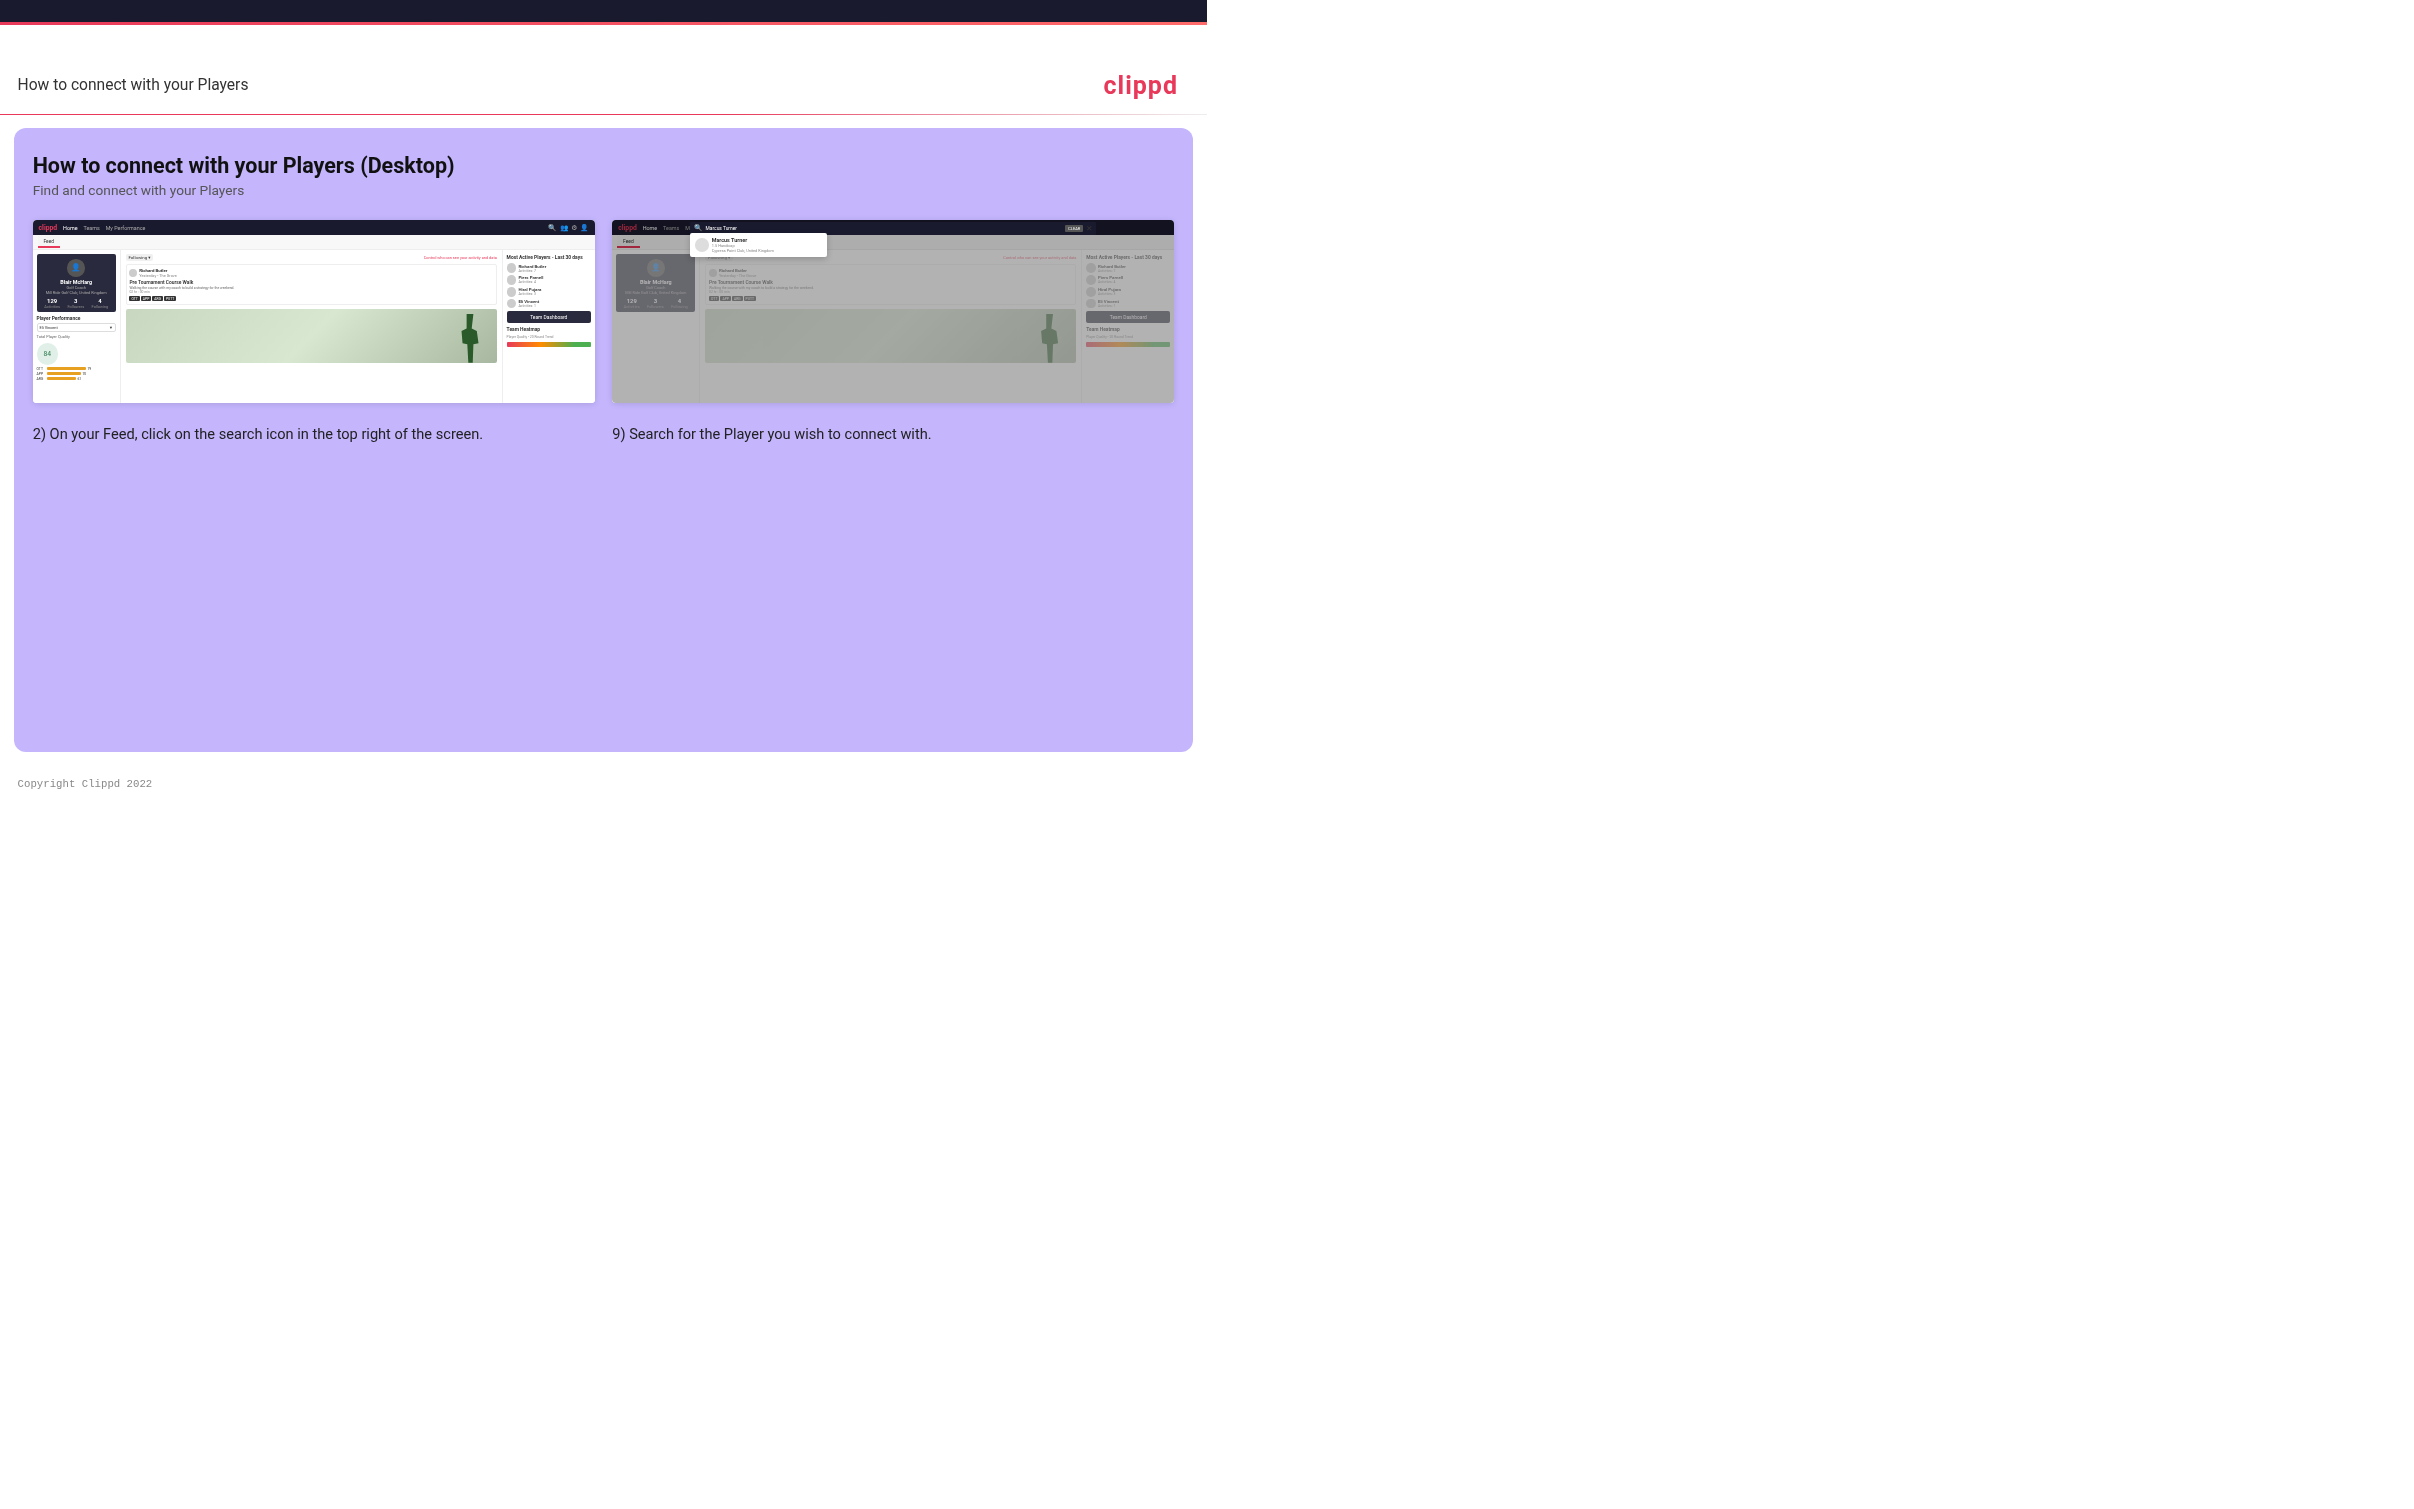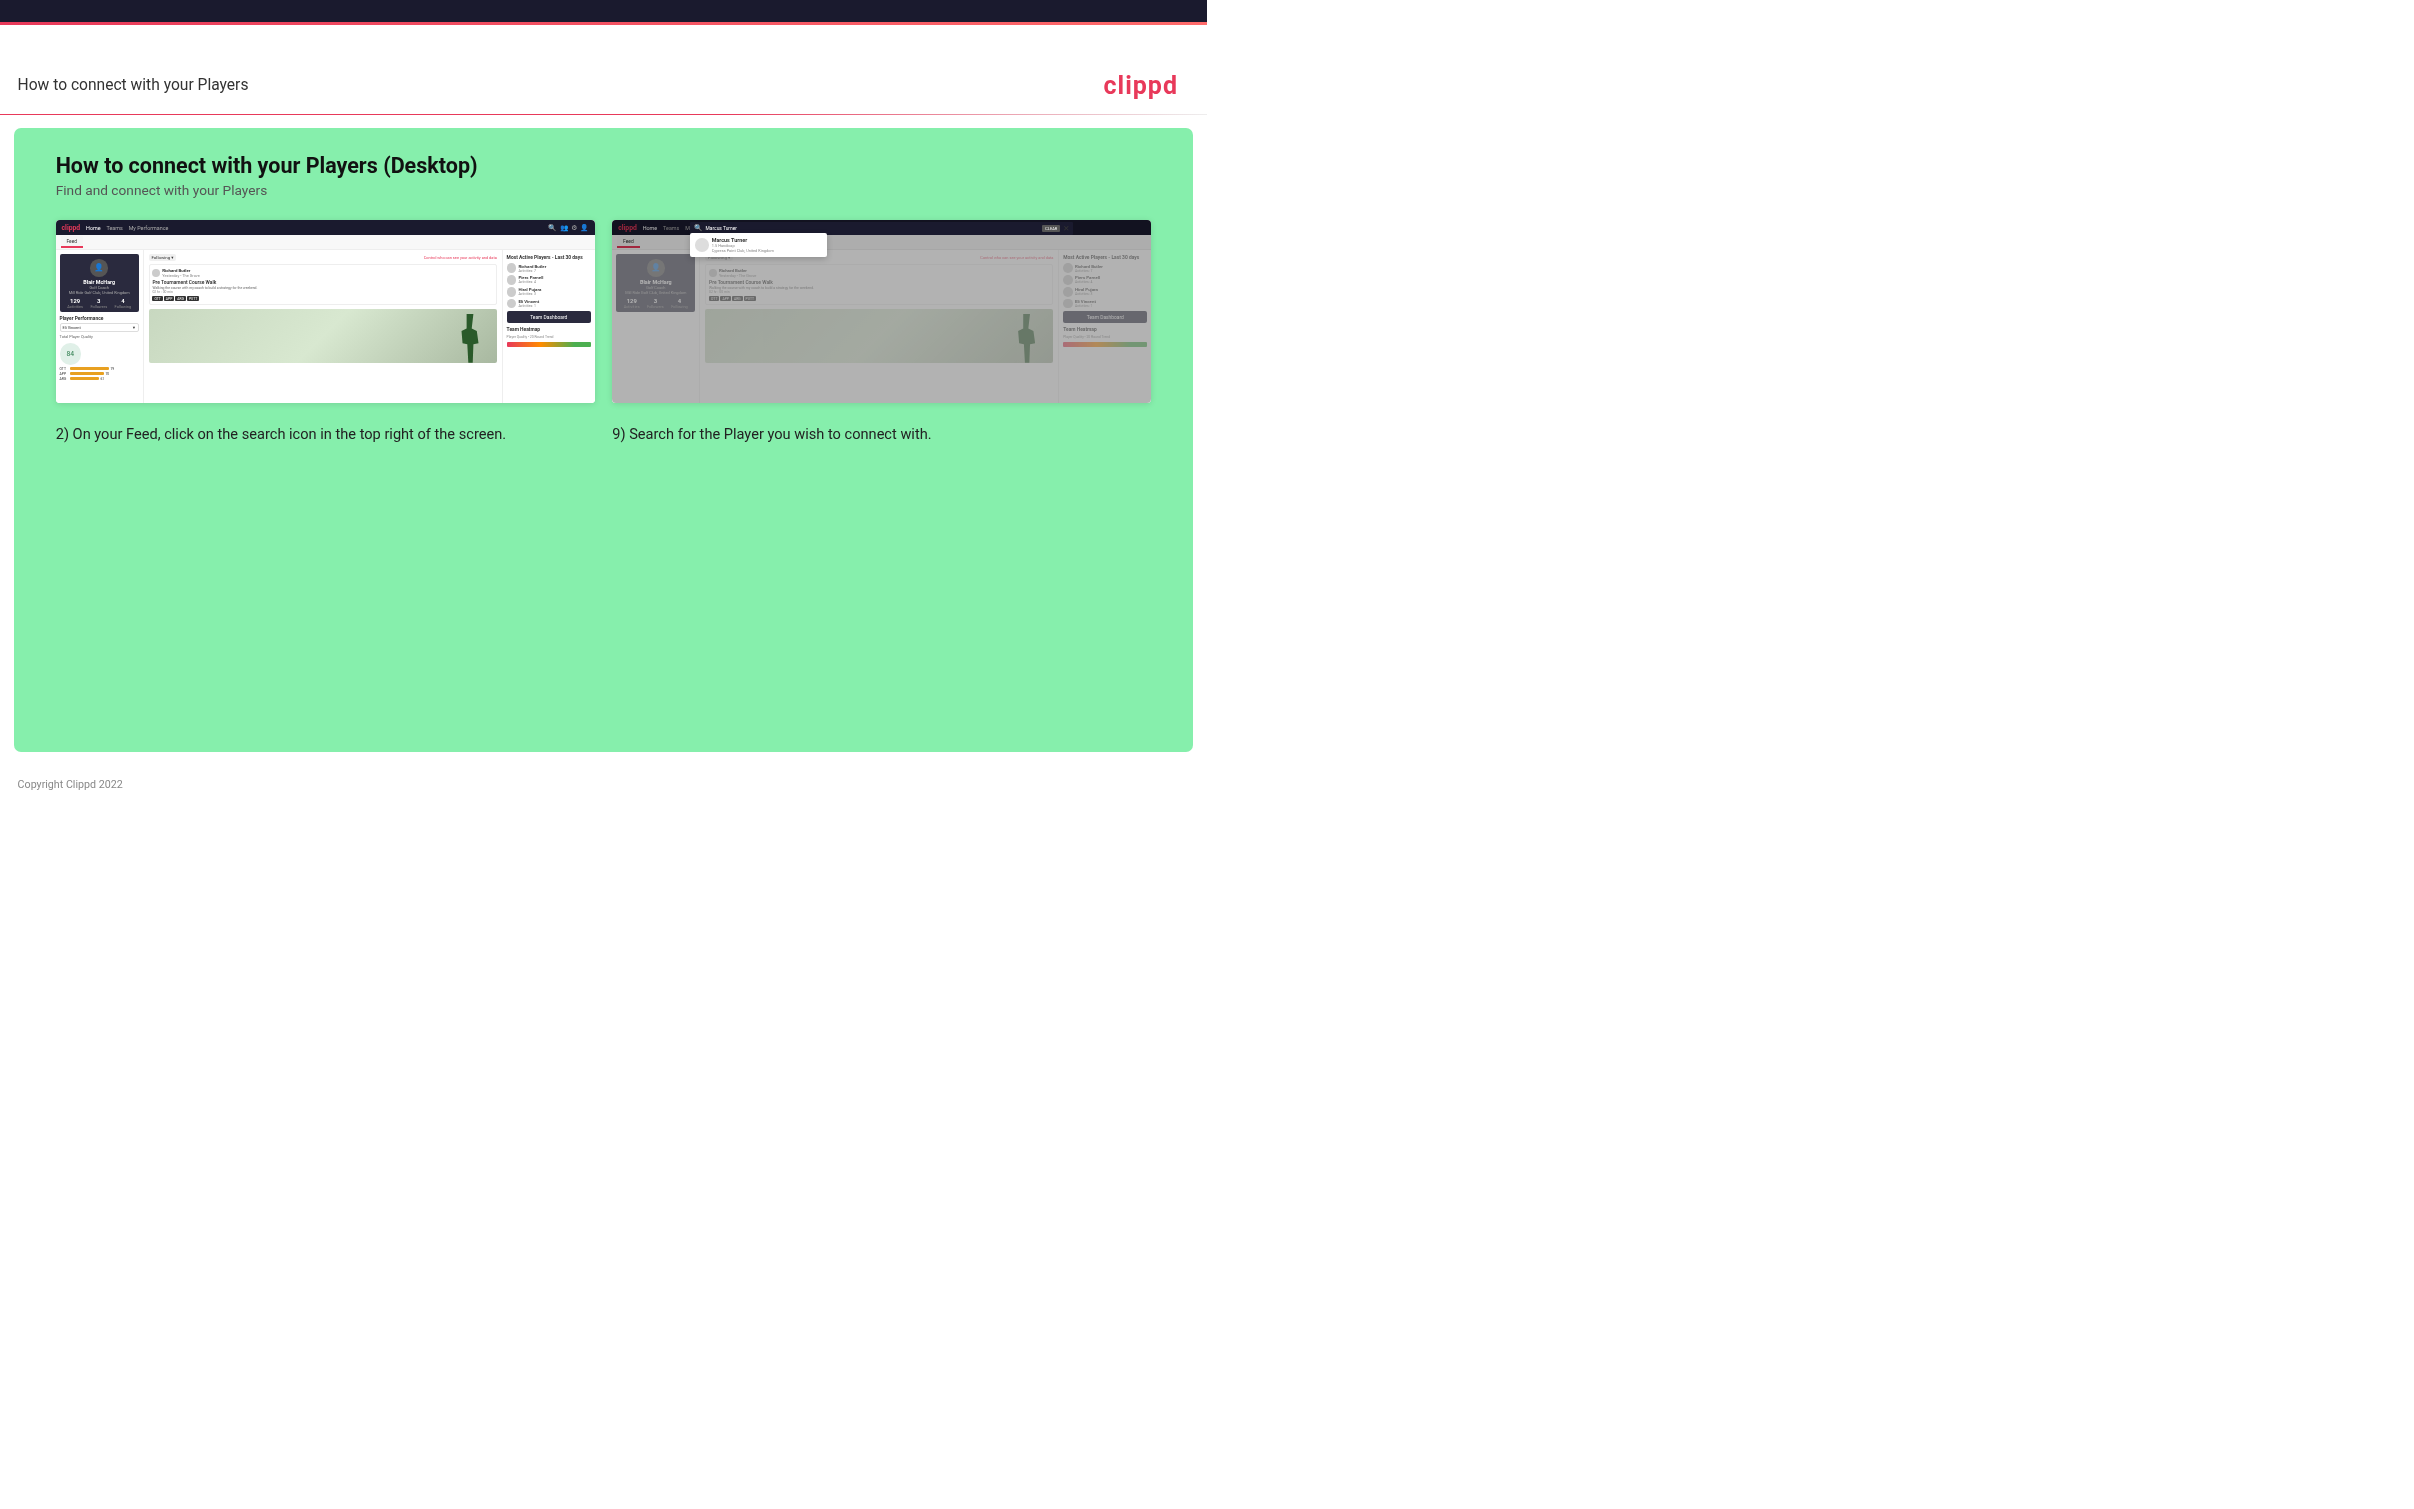--- a/index.html
+++ b/index.html
@@ -45,24 +45,24 @@
 
     
     .header-divider {
       height: 1px;
       background: linear-gradient(90deg, #e8395a 60%, #eee 100%);
       margin: 0 0 0 0;
     }
 
     
     .main-content {
-      background: #86efac;
+      background: #c4b5fd;
       margin: 13.7px;
-      padding: 25px 42px 35px;
-      border-radius: 7px;
+      padding: 25px 19px 35px;
+      border-radius: 12px;
       min-height: 624px;
     }
 
     .main-heading {
       font-size: 21.5px;
       font-weight: 700;
       color: #111;
       margin-bottom: 3.9px;
     }
     .main-subheading {
@@ -321,20 +321,21 @@
       font-size: 14.6px;
       line-height: 1.45;
       color: #222;
     }
 
     
     .page-footer {
       padding: 11.7px 17.6px;
       font-size: 10.7px;
       color: #888;
+      font-family: Liberation Mono, monospace;
     }
   </style>
 </head>
 <body>
 
 <div class="top-bar"></div>
 <div class="pink-accent"></div>
 
 <div class="header">
   <span class="header-title">How to connect with your Players</span>

